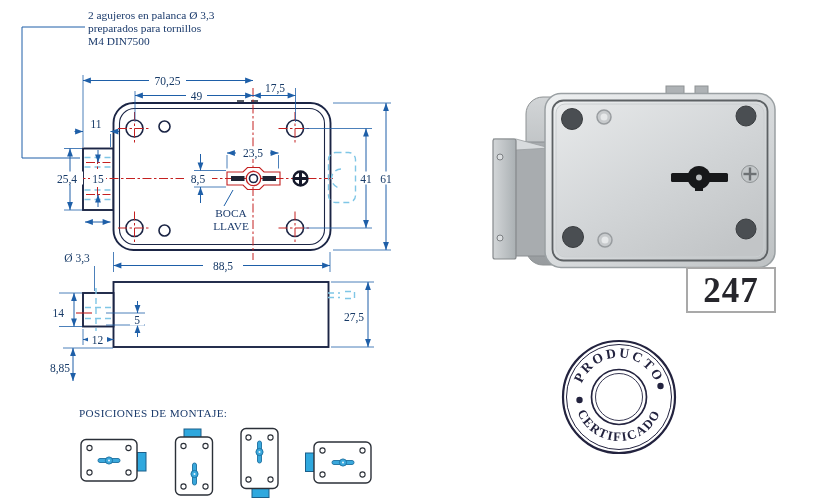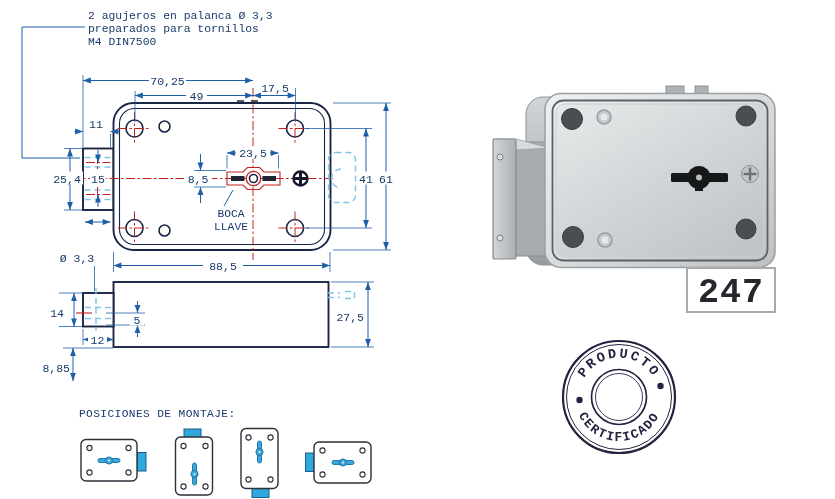--- a/index.html
+++ b/index.html
@@ -1,17 +1,17 @@
 <!DOCTYPE html>
 <html><head>
 <meta charset="utf-8">
 <style>
   html,body{margin:0;padding:0;background:#ffffff;}
   .page{position:relative;width:835px;height:499px;background:#fff;overflow:hidden;
-        font-family:Liberation Mono, monospace;}
+        font-family:Liberation Serif, serif;}
   svg{display:block;}
   
   .body-line{stroke:#1b2545;stroke-width:1.9;fill:#fff;}
   .body-line2{stroke:#1b2545;stroke-width:1.1;fill:none;}
   .hole{stroke:#1b2545;stroke-width:1.6;fill:#fff;}
   .dim{stroke:#1e5fa8;stroke-width:1;fill:none;}
   .ext{stroke:#1e5fa8;stroke-width:0.8;fill:none;}
   .redc{stroke:#c42020;stroke-width:1;fill:none;stroke-dasharray:9 2.5 2.5 2.5;}
   .redl{stroke:#c42020;stroke-width:1.1;fill:none;}
   .cyan{stroke:#7fc6e6;stroke-width:1.4;fill:none;stroke-dasharray:6 4;}

